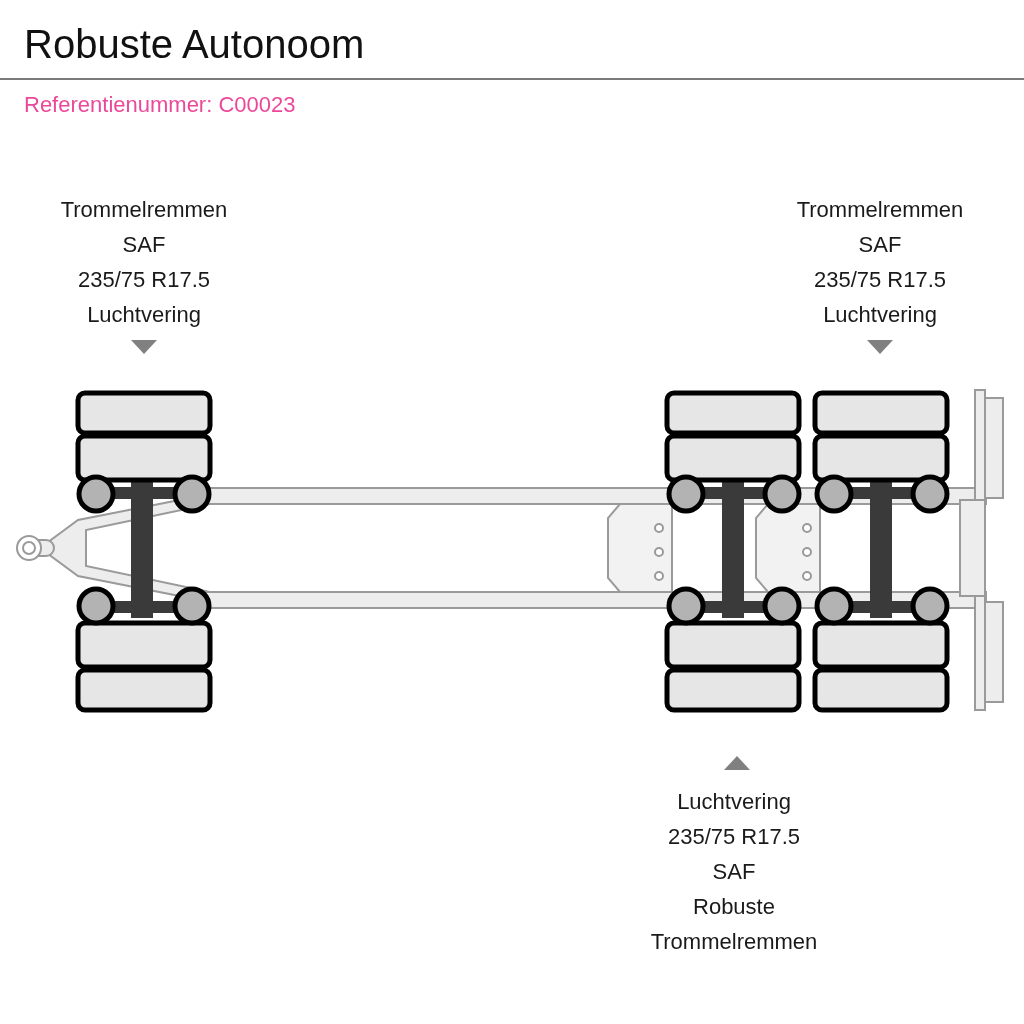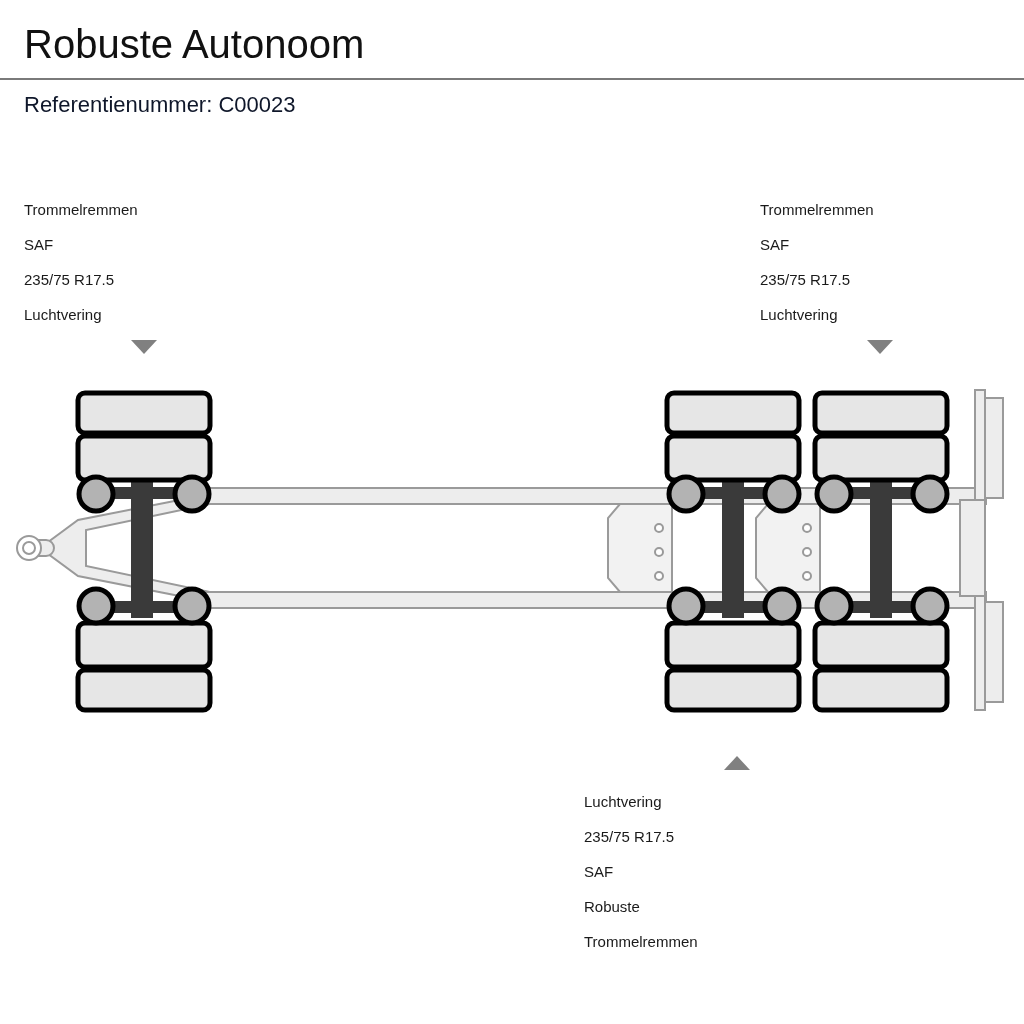--- a/index.html
+++ b/index.html
@@ -42,29 +42,29 @@
     width: 1024px;
     height: 2px;
     background: #7a7a7a;
   }
   .reference-line {
     position: absolute;
     left: 24px;
     top: 90px;
     font-size: 22px;
     line-height: 30px;
-    color: #0f172a;
+    color: #ec4899;
     white-space: nowrap;
   }
 
   
   .callout {
     position: absolute;
-    text-align: left;
-    font-size: 15px;
+    text-align: center;
+    font-size: 22px;
     line-height: 35px;
     color: #1a1a1a;
     white-space: nowrap;
   }
   .callout .line { display: block; }
 
   .callout-left  { left: 24px;  top: 192px; width: 240px; }
   .callout-right { left: 760px; top: 192px; width: 240px; }
   .callout-bottom{ left: 584px; top: 784px; width: 300px; }
 

